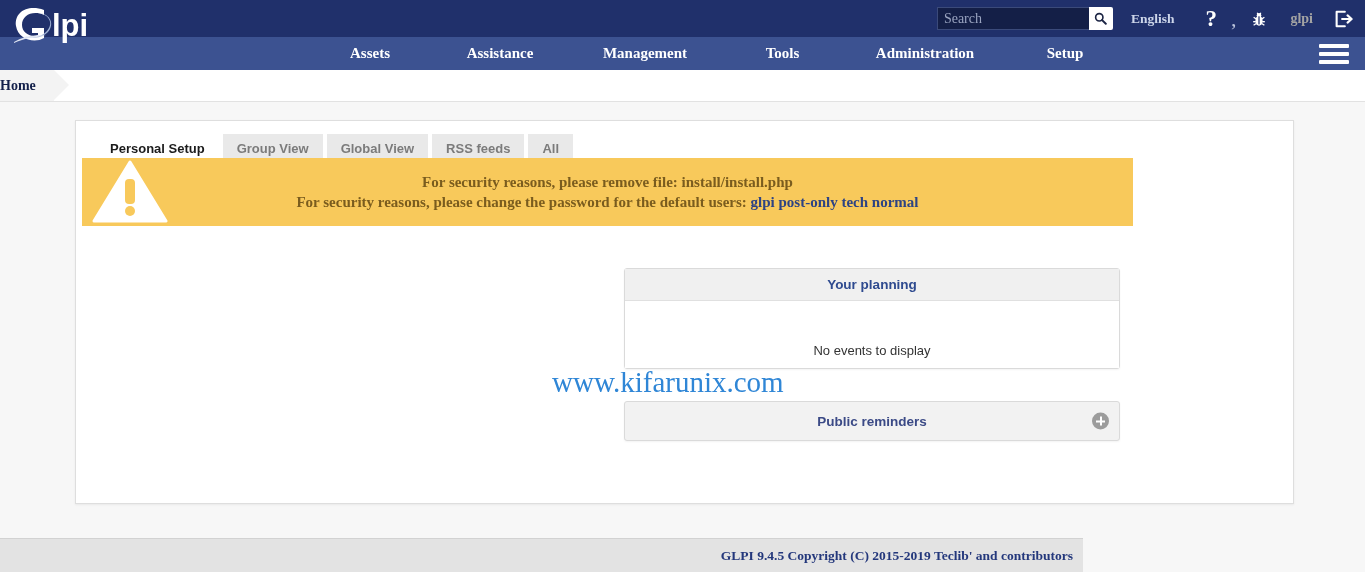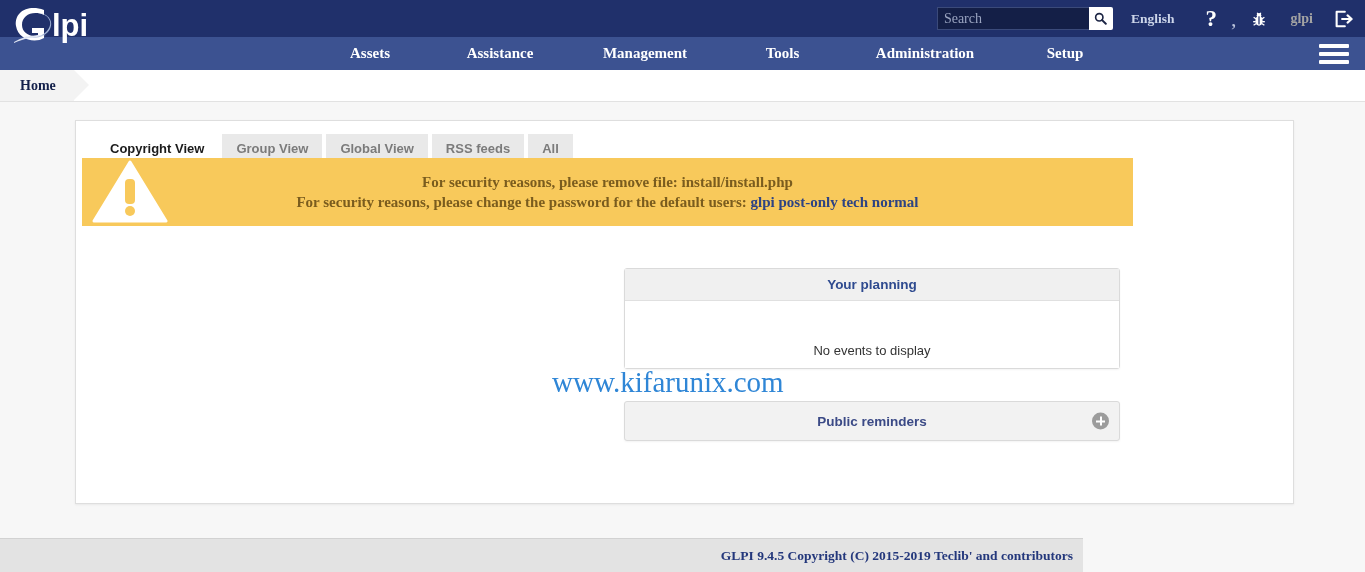--- a/index.html
+++ b/index.html
@@ -161,21 +161,21 @@
     border-bottom: 1px solid #e2e2e2;
     display: flex;
     align-items: center;
     position: relative;
   }
   .crumb {
     position: relative;
     height: 31px;
     display: flex;
     align-items: center;
-    padding: 0 18px 0 20px;
+    padding: 0 18px 0 0;
     background: #f3f3f3;
     color: #13204a;
     font-size: 14px;
     font-weight: bold;
     cursor: pointer;
   }
   .crumb::after {
     content: "";
     position: absolute;
     right: -15px;
@@ -458,21 +458,21 @@
 
 <div class="breadcrumb-bar">
   <div class="crumb">Home</div>
 </div>
 
 <div class="page">
 
   <div class="panel">
 
     <div class="tabs">
-      <div class="tab active">Copyright View</div>
+      <div class="tab active">Personal Setup</div>
       <div class="tab inactive">Group View</div>
       <div class="tab inactive">Global View</div>
       <div class="tab inactive">RSS feeds</div>
       <div class="tab inactive">All</div>
     </div>
 
   </div>
 
   <div class="warning">
     <div class="warn-icon">

